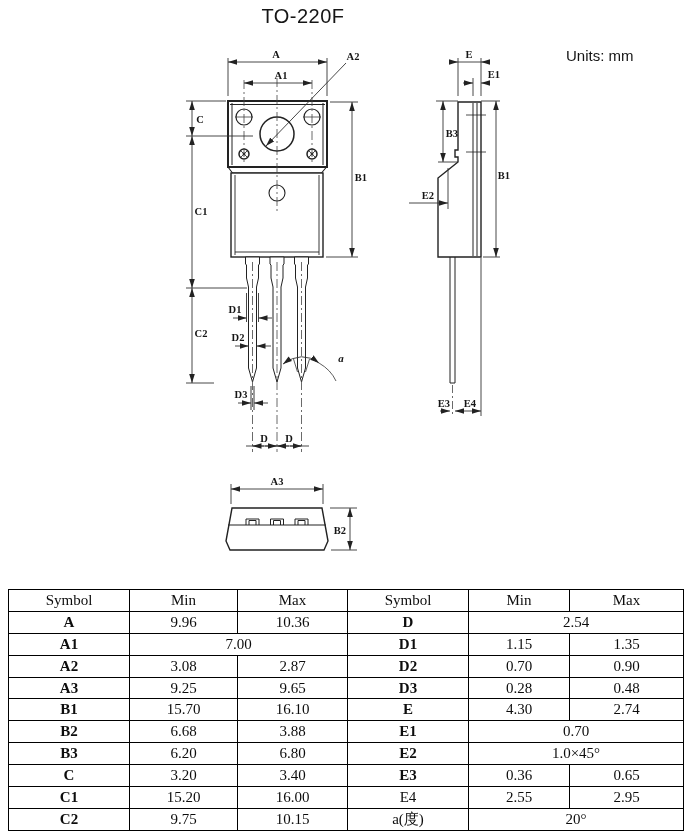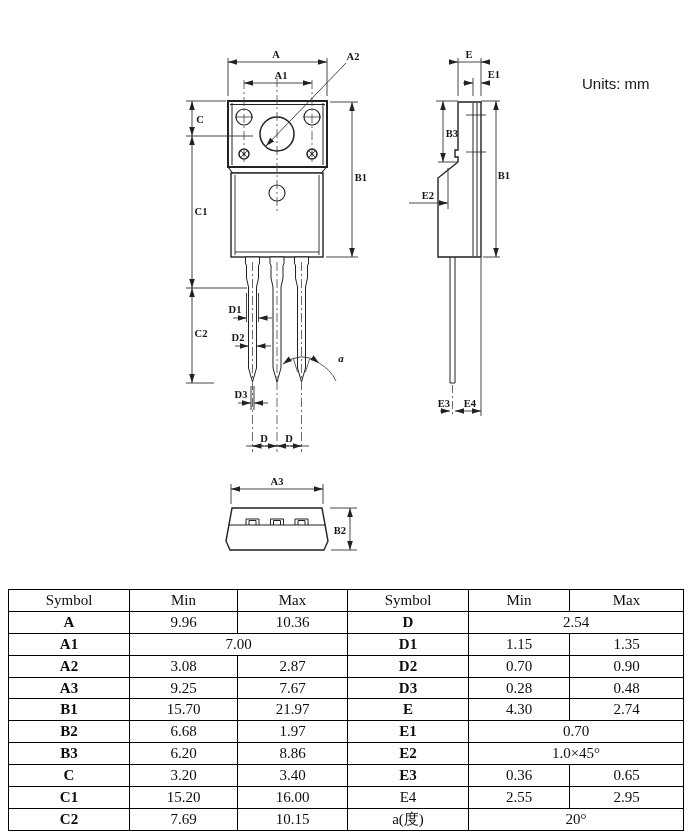--- a/index.html
+++ b/index.html
@@ -1,36 +1,37 @@
 <!DOCTYPE html>
 <html><head>
 <meta charset="utf-8">
 <style>
   html,body{margin:0;padding:0;background:#ffffff;}
   .page{position:relative;width:690px;height:837px;background:#fff;overflow:hidden;
         font-family:"Liberation Sans",sans-serif;color:#111;}
   .title{position:absolute;left:218px;top:5px;width:170px;text-align:center;
          font-size:20px;letter-spacing:0.5px;color:#151515;}
-  .units{position:absolute;left:582px;top:47px;font-size:15px;color:#151515;margin-top:28px;}
+  .units{position:absolute;left:566px;top:47px;font-size:15px;color:#151515;}
   svg text{font-family:"Liberation Serif",serif;font-size:10.5px;font-weight:bold;fill:#151515;}
   svg text.alpha{font-style:italic;font-size:11px;}
   .dimtable{position:absolute;left:8px;top:589px;width:675px;height:241px;
             border-collapse:collapse;table-layout:fixed;
             font-family:"Liberation Serif",serif;font-size:15px;color:#0d0d0d;}
   .dimtable td,.dimtable th{border:1px solid #000;text-align:center;vertical-align:middle;
             padding:0;font-weight:normal;overflow:hidden;white-space:nowrap;}
   .dimtable tr{height:21.9px;padding-left:16px;}
   .dimtable .sym{font-weight:bold;}
   .dimtable .reg{font-weight:normal;}
 </style>
 </head>
 <body>
 
 <div class="page">
 
+  <div class="title">TO-220F</div>
   <div class="units">Units: mm</div>
 
   <svg width="690" height="580" viewBox="0 0 690 580" style="position:absolute;left:0;top:0;">
     <defs>
       <marker id="arrE" markerUnits="userSpaceOnUse" markerWidth="10" markerHeight="6" refX="9" refY="2.8" orient="auto">
         <path d="M0,0 L9,2.8 L0,5.6 Z" fill="#222"></path>
       </marker>
       <marker id="arrS" markerUnits="userSpaceOnUse" markerWidth="10" markerHeight="6" refX="0" refY="2.8" orient="auto">
         <path d="M9,0 L0,2.8 L9,5.6 Z" fill="#222"></path>
       </marker>
@@ -269,44 +270,44 @@
       <td class="sym">A2</td>
       <td>3.08</td>
       <td>2.87</td>
       <td class="sym">D2</td>
       <td>0.70</td>
       <td>0.90</td>
     </tr>
     <tr>
       <td class="sym">A3</td>
       <td>9.25</td>
-      <td>7.67</td>
+      <td>9.65</td>
       <td class="sym">D3</td>
       <td>0.28</td>
       <td>0.48</td>
     </tr>
     <tr>
       <td class="sym">B1</td>
       <td>15.70</td>
-      <td>21.97</td>
+      <td>16.10</td>
       <td class="sym">E</td>
       <td>4.30</td>
       <td>2.74</td>
     </tr>
     <tr>
       <td class="sym">B2</td>
       <td>6.68</td>
-      <td>1.97</td>
+      <td>3.88</td>
       <td class="sym">E1</td>
       <td colspan="2">0.70</td>
     </tr>
     <tr>
       <td class="sym">B3</td>
       <td>6.20</td>
-      <td>8.86</td>
+      <td>6.80</td>
       <td class="sym">E2</td>
       <td colspan="2">1.0×45°</td>
     </tr>
     <tr>
       <td class="sym">C</td>
       <td>3.20</td>
       <td>3.40</td>
       <td class="sym">E3</td>
       <td>0.36</td>
       <td>0.65</td>
@@ -314,21 +315,21 @@
     <tr>
       <td class="sym">C1</td>
       <td>15.20</td>
       <td>16.00</td>
       <td class="reg">E4</td>
       <td>2.55</td>
       <td>2.95</td>
     </tr>
     <tr>
       <td class="sym">C2</td>
-      <td>7.69</td>
+      <td>9.75</td>
       <td>10.15</td>
       <td class="reg">a(度)</td>
       <td colspan="2">20°</td>
     </tr>
   </tbody>
     </table>
 
 </div>
 
 </body></html>

